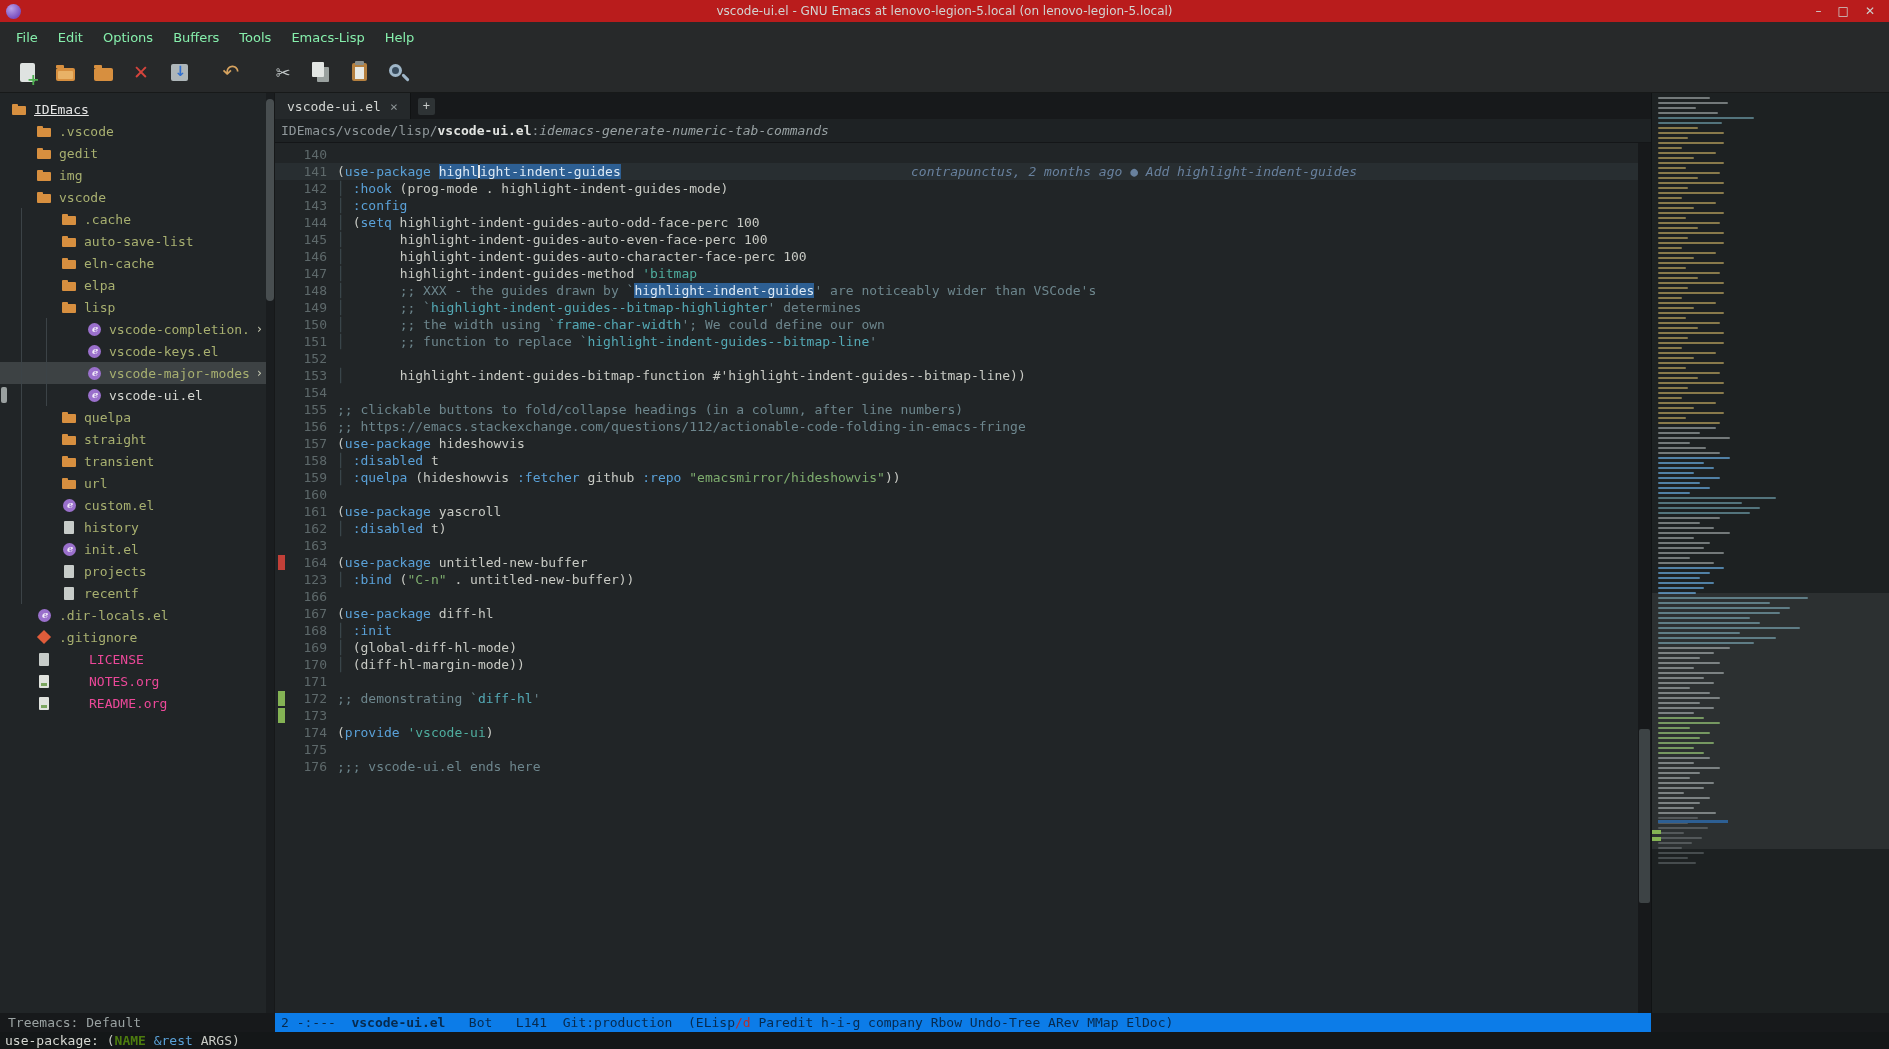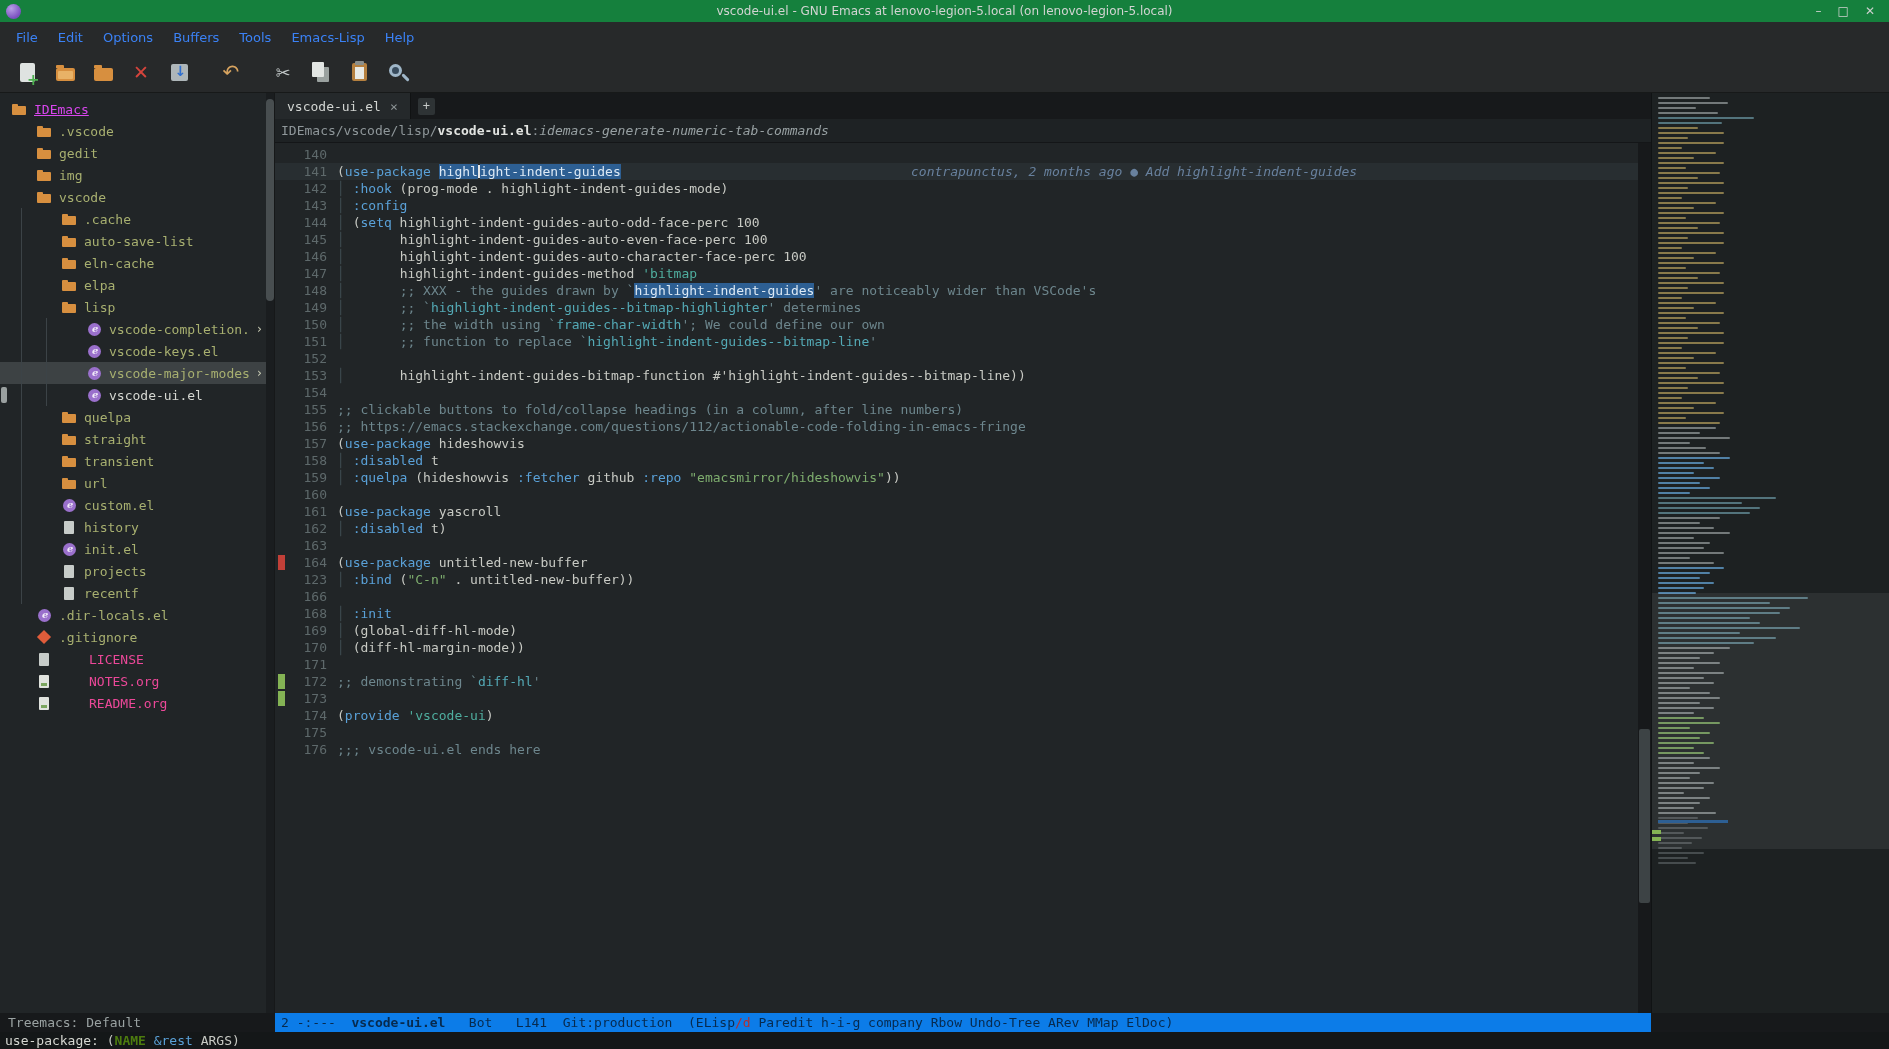--- a/index.html
+++ b/index.html
@@ -1,33 +1,33 @@
 <!DOCTYPE html>
 <html><head>
 <meta charset="utf-8">
 <style>
   * { margin:0; padding:0; box-sizing:border-box; }
   html,body { width:1889px; height:1049px; overflow:hidden; background:#141718; }
   #app { width:1889px; height:1049px; display:flex; flex-direction:column;
          font-family:"DejaVu Sans Mono", monospace; color:#c8cac4; }
 
   
-  .titlebar { height:22px; background:#15803d; display:flex; align-items:center;
+  .titlebar { height:22px; background:#b91c1c; display:flex; align-items:center;
               position:relative; flex:none; }
   .app-icon { width:15px; height:15px; margin-left:6px; border-radius:50%;
               background:radial-gradient(circle at 35% 30%, #b9a0e8, #7a4fc0 70%); }
   .title-text { position:absolute; left:0; right:0; text-align:center;
                 font:12px "DejaVu Sans", sans-serif; color:#d2d4d2; }
   .win-controls { margin-left:auto; display:flex; gap:16px; padding-right:14px; z-index:2; }
   .win-controls span { font:12px "DejaVu Sans", sans-serif; color:#cdd0ce; cursor:default; }
 
   
   .menubar { height:30px; background:#27292a; display:flex; align-items:center;
              padding-left:6px; flex:none; }
-  .menu-item { font:13px "DejaVu Sans", sans-serif; color:#3b82f6; padding:0 10px; }
+  .menu-item { font:13px "DejaVu Sans", sans-serif; color:#86efac; padding:0 10px; }
 
   
   .toolbar { height:41px; background:#27292a; border-bottom:1px solid #171919;
              display:flex; align-items:center; padding-left:8px; flex:none; }
   .tbtn { width:38px; height:34px; display:flex; align-items:center; justify-content:center; }
   .tsep { width:14px; }
   .i-new-file { width:15px; height:19px; background:#dfe3e1; border-radius:2px; position:relative; }
   .i-new-file::after { content:"+"; position:absolute; right:-5px; bottom:-7px; color:#4cb04f;
                        font:bold 15px "DejaVu Sans", sans-serif; }
   .i-open-file, .i-dired { width:19px; height:13px; background:#d78f3f; border-radius:2px;
@@ -77,21 +77,21 @@
   .ticon.file::before { content:""; position:absolute; left:2px; top:1px; width:10px; height:13px;
               background:#c7ccc9; border-radius:1px; }
   .ticon.org::before { content:""; position:absolute; left:2px; top:1px; width:10px; height:13px;
               background:#e0e3de; border-radius:1px; }
   .ticon.org::after { content:""; position:absolute; left:4px; top:9px; width:6px; height:3px; background:#7aa55e; }
   .ticon.git::before { content:""; position:absolute; left:2px; top:2px; width:10px; height:10px;
               background:#e05c3a; transform:rotate(45deg); }
   .tlabel.khaki { color:#a8b070; }
   .tlabel.light { color:#ec4899;margin-left:30px; }
   .tlabel.white { color:#d6d8d2; }
-  .tlabel.cyan  { color:#d946ef; text-decoration:underline; }
+  .tlabel.cyan  { color:#e5e5e5; text-decoration:underline; }
   .trunc { position:absolute; right:11px; color:#cdd0b8; font-size:12px; }
   .side-scroll { position:absolute; right:0; top:0; bottom:0; width:8px; background:#1a1d1f; }
   .side-thumb { position:absolute; top:6px; right:0; width:8px; height:202px;
                 background:#484e50; border-radius:4px; }
 
   
   .edcol { flex:1; display:flex; flex-direction:column; min-width:0; background:#212527; }
   .tabbar { height:26px; background:#17191b; display:flex; align-items:stretch; flex:none; }
   .tab { background:#25292b; display:flex; align-items:center; gap:9px; padding:0 12px;
          border-right:1px solid #101213; font-size:13px; color:#d2d5d2; }
@@ -521,20 +521,25 @@
             </div>
             <div class="ed-row">
               <span class="fringe"></span>
               <span class="gutter">123</span>
               <span class="code"><span class="t-g">│ </span><span class="t-k">:bind</span><span class="t-d"> (</span><span class="t-s">"C-n"</span><span class="t-d"> . untitled-new-buffer))</span></span>
             </div>
             <div class="ed-row">
               <span class="fringe"></span>
               <span class="gutter">166</span>
               <span class="code"></span>
+            </div>
+            <div class="ed-row">
+              <span class="fringe"></span>
+              <span class="gutter">167</span>
+              <span class="code"><span class="t-d">(</span><span class="t-k">use-package</span><span class="t-d"> diff-hl</span></span>
             </div>
             <div class="ed-row">
               <span class="fringe"></span>
               <span class="gutter">168</span>
               <span class="code"><span class="t-g">│ </span><span class="t-k">:init</span></span>
             </div>
             <div class="ed-row">
               <span class="fringe"></span>
               <span class="gutter">169</span>
               <span class="code"><span class="t-g">│ </span><span class="t-d">(global-diff-hl-mode)</span></span>

